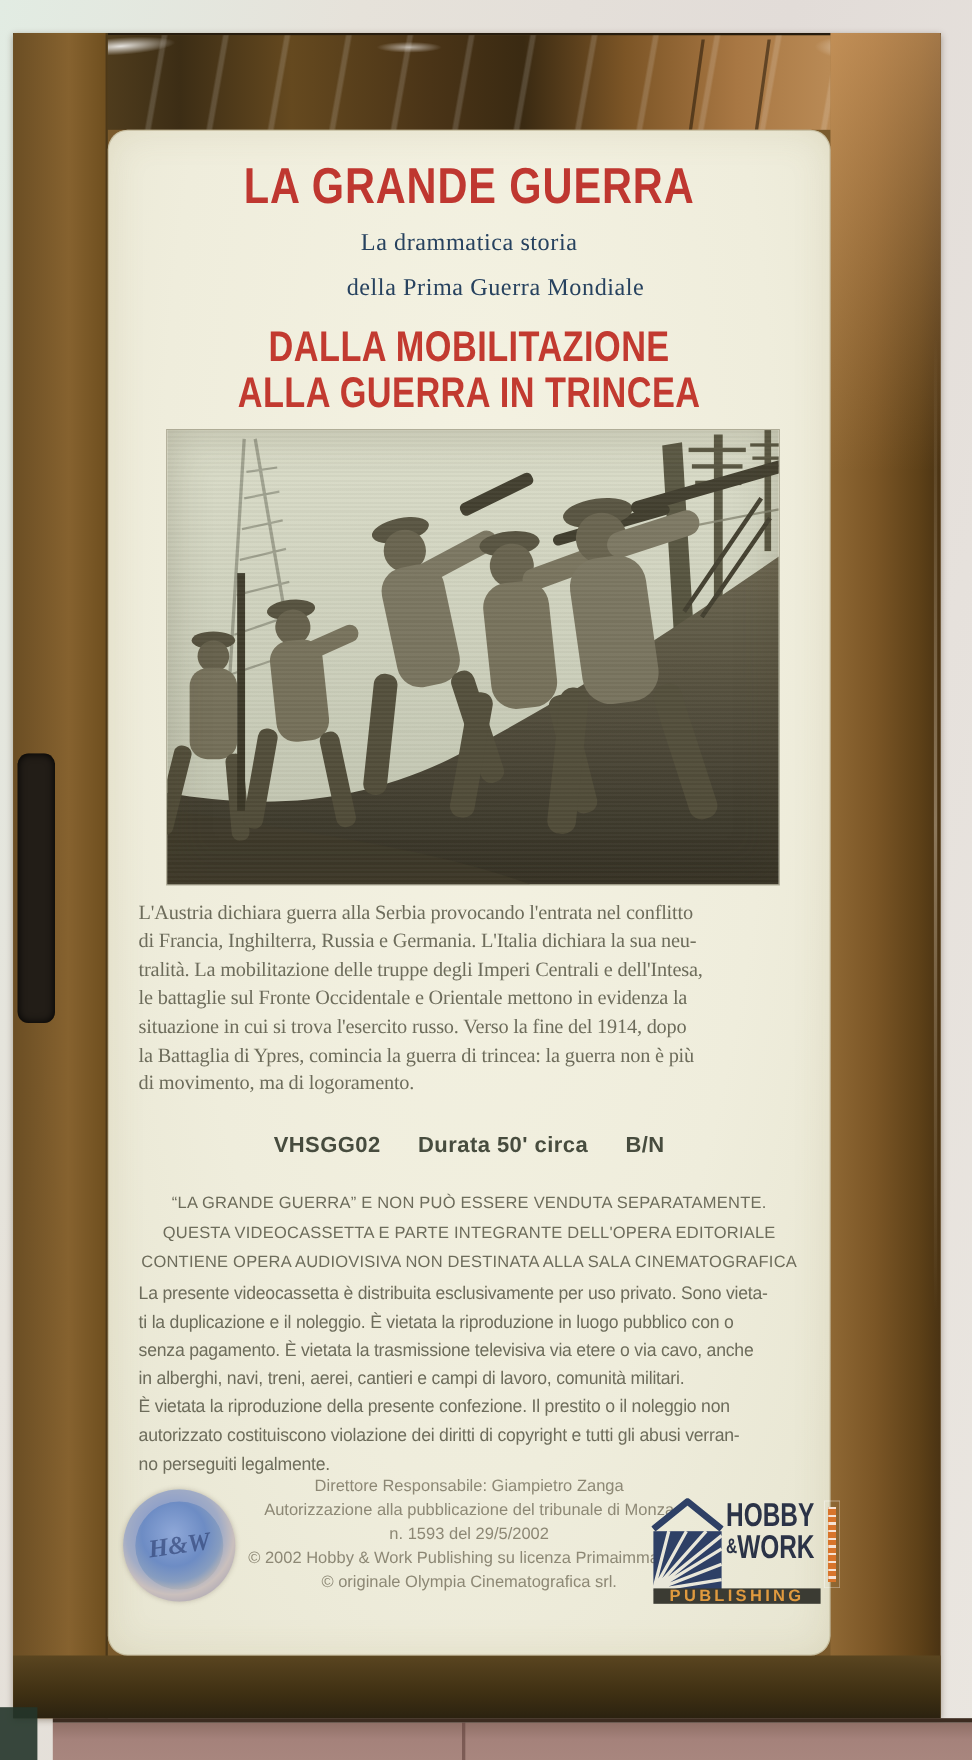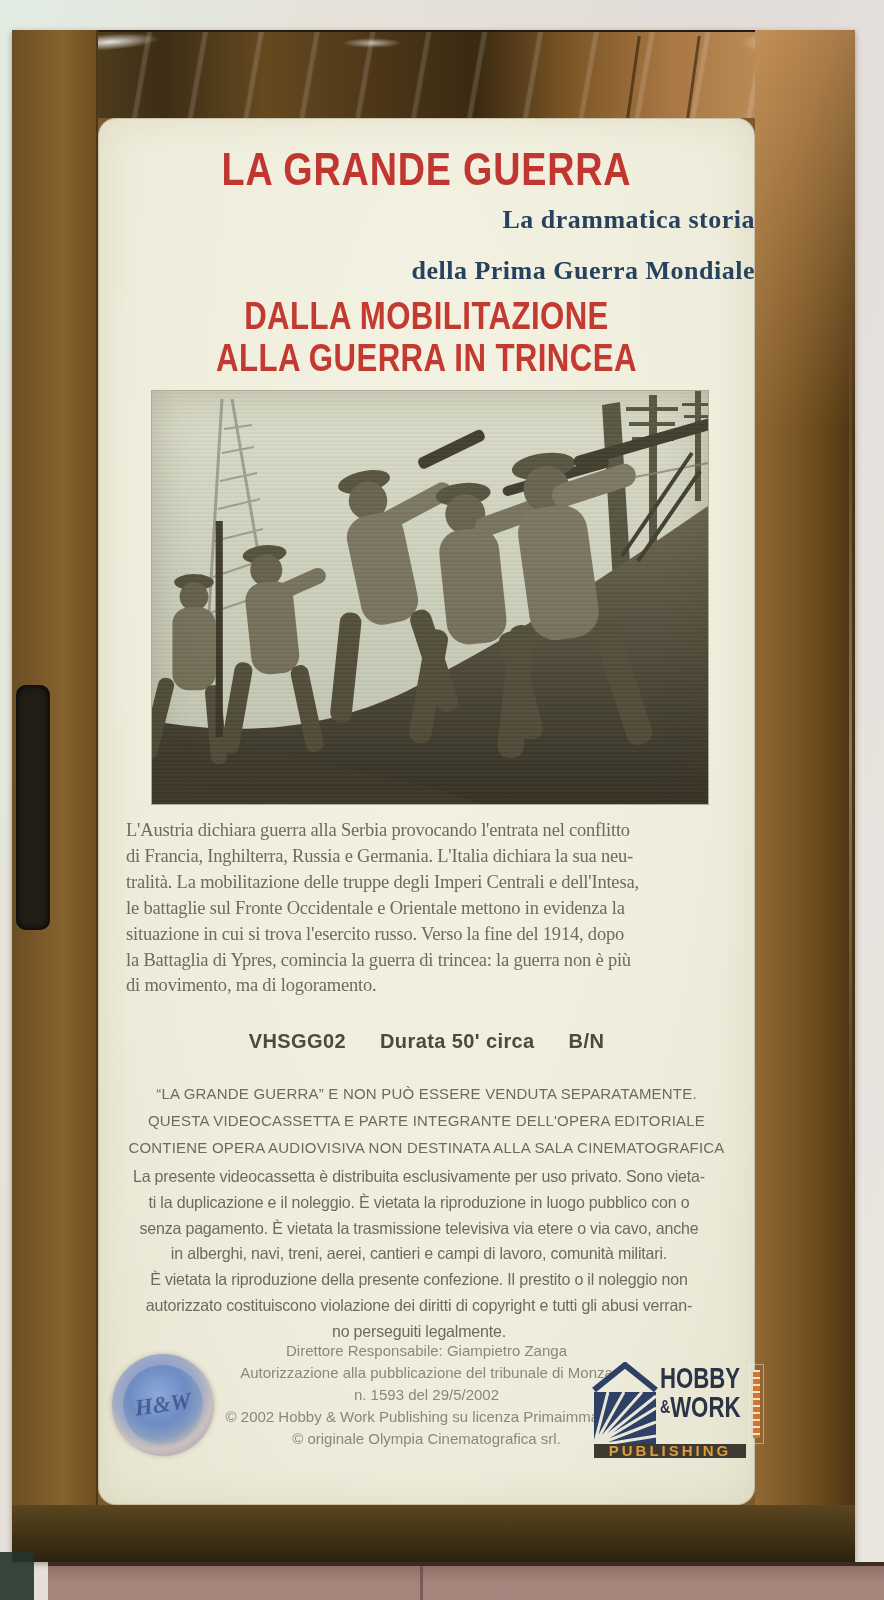--- a/index.html
+++ b/index.html
@@ -46,23 +46,23 @@
   .floor-seam{left:372px;top:0;width:3px;height:38px;background:rgba(90,58,52,.55);}
   .green-patch{left:0;top:1552px;width:34px;height:48px;background:#24352a;opacity:.9;}
 
   
   .label{left:86px;top:88px;width:657px;height:1387px;
     background:radial-gradient(ellipse at 50% 28%,#f4f2e2 0%,#efeddc 60%,#e7e5d1 100%);
     box-shadow:inset 0 0 0 1px rgba(120,100,50,.25),inset 0 0 35px rgba(140,120,60,.14);border-radius:18px;}
   .ctr{left:0;width:657px;text-align:center;white-space:nowrap;}
   .title{top:24px;font-weight:800;font-size:46px;line-height:54px;color:#bf3730;
     transform:scaleX(.82);letter-spacing:1px;}
-  .sub{font-family:"Liberation Serif",serif;font-weight:bold;color:#27425f;
-    font-size:26px;line-height:36px;letter-spacing:.5px;text-align:right;}
-  .sub1{top:84px;} .sub2{top:135px;padding-left:48px;}
+  .sub{font-family:"Liberation Serif",serif;font-weight:normal;color:#27425f;
+    font-size:22px;line-height:36px;letter-spacing:.5px;}
+  .sub1{top:84px;} .sub2{top:125px;padding-left:48px;}
   .head{font-weight:800;font-size:39px;line-height:44px;color:#c23a30;
     transform:scaleX(.80);letter-spacing:.5px;}
   .head1{top:176px;} .head2{top:218px;}
 
   
   .photo{left:54px;top:273px;width:556px;height:413px;overflow:hidden;
     box-shadow:0 0 0 1px rgba(110,105,80,.5);}
   .photo svg{position:absolute;left:0;top:0;}
   .photo::after{content:"";position:absolute;inset:0;
     background:linear-gradient(180deg,rgba(222,224,200,.14),rgba(120,118,90,.16)),
@@ -70,21 +70,21 @@
     box-shadow:inset 0 0 40px rgba(70,65,40,.25);}
 
   
   .synopsis{left:28px;top:700px;width:604px;color:#6d6c5b;
     font-size:18.5px;line-height:25.9px;letter-spacing:-.2px;}
   .synopsis div{position:static;white-space:nowrap;font-family:Liberation Serif, serif;}
   .info-line{top:912px;font-weight:bold;font-size:20px;color:#474c3e;letter-spacing:.4px;}
   .info-line span{position:static;margin:14px 14px;}
   .notice{top:962px;color:#6d6c5b;font-size:15px;line-height:27px;letter-spacing:.2px;}
   .notice div{position:static;white-space:nowrap;}
-  .legal{left:28px;top:1046px;width:604px;color:#6d6c5b;font-size:16.5px;line-height:25.8px;letter-spacing:-.2px;text-align:center;}
+  .legal{left:28px;top:1046px;width:604px;color:#6d6c5b;font-size:16.5px;line-height:25.8px;letter-spacing:-.2px;}
   .legal div{position:static;white-space:nowrap;transform:scaleX(.97);transform-origin:left;}
   .footer{top:1222px;color:#8d8875;font-size:15px;line-height:22px;}
   .footer div{position:static;white-space:nowrap;}
 
   
   .holo{left:14px;top:1236px;width:102px;height:102px;border-radius:50%;
     background:radial-gradient(circle at 45% 40%,#8fa8d8 0%,#6d8cc4 35%,#879dc0 52%,#c9bdb2 66%,#a29da6 78%,#8d98b0 90%,#7f8aa0 100%);
     box-shadow:inset 0 0 0 11px rgba(205,198,208,.38),0 0 5px rgba(100,90,80,.35);}
   .holo-text{left:0;top:38px;width:102px;text-align:center;
     font-family:"Liberation Serif",serif;font-style:italic;font-weight:bold;

